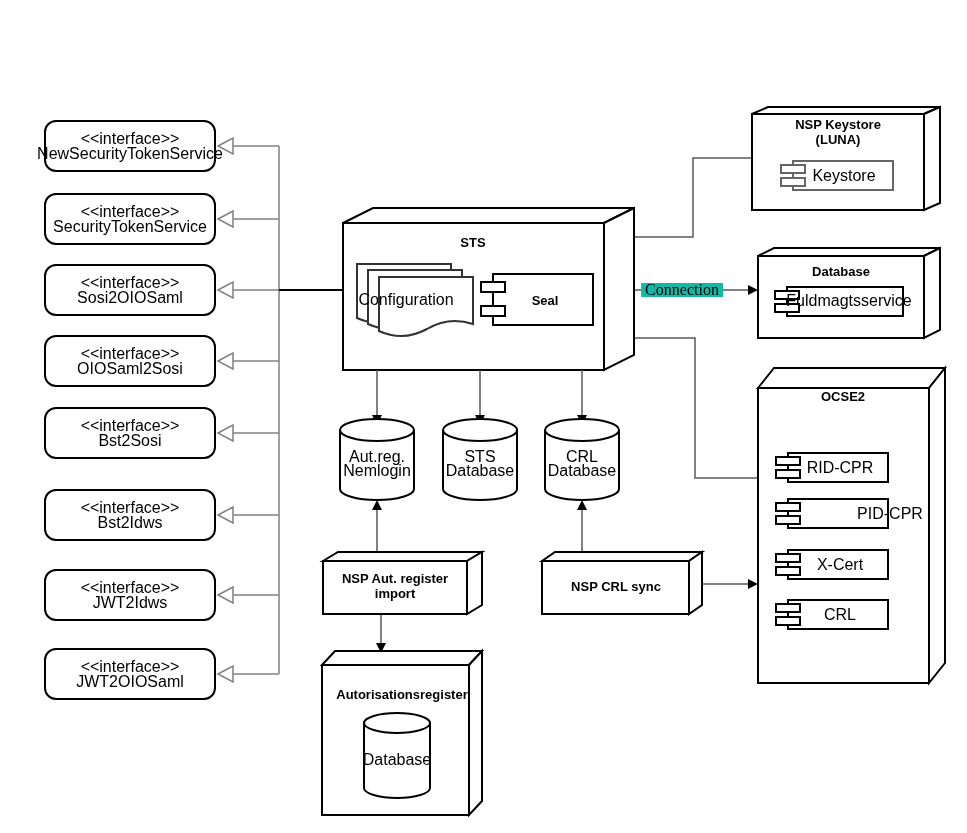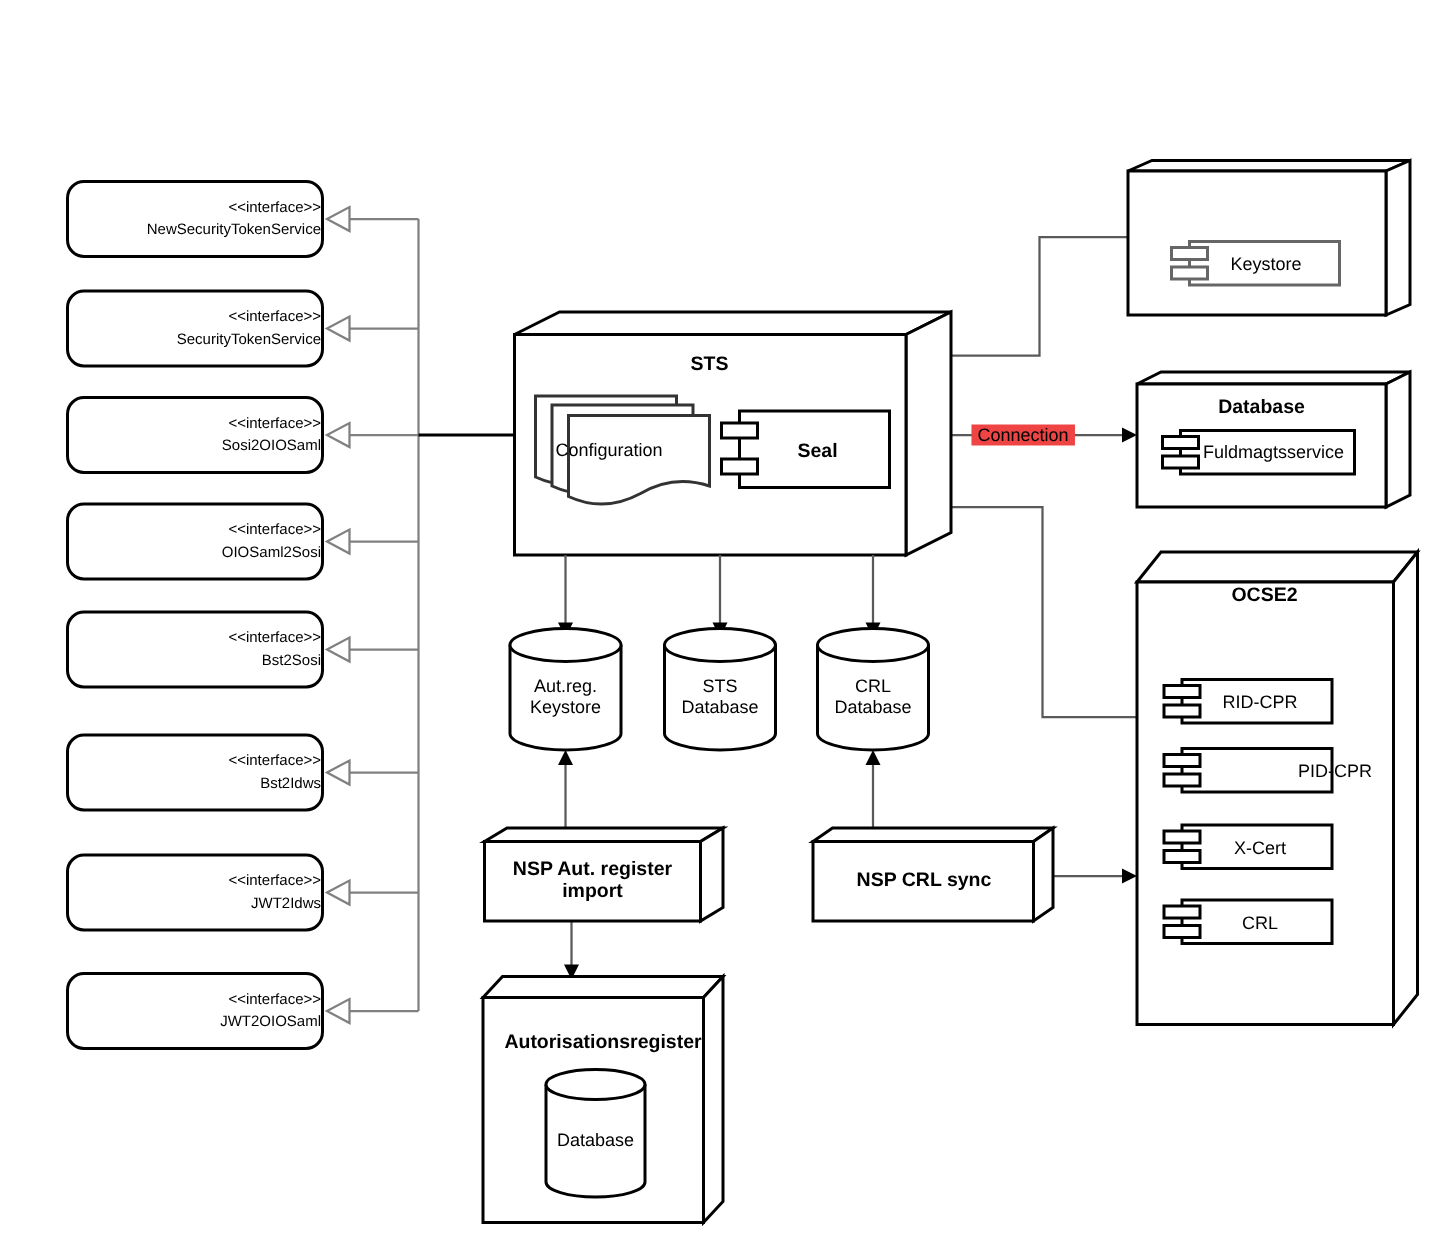--- a/index.html
+++ b/index.html
@@ -3,30 +3,30 @@
 <meta charset="utf-8">
 <style>
   html,body{margin:0;padding:0;background:#fff;}
   .canvas{
     position:relative;width:967px;height:833px;background:#ffffff;
     font-family:"Liberation Sans", sans-serif;color:#000;overflow:hidden;
   }
   .canvas svg{position:absolute;left:0;top:0;}
   .lbl{
     position:absolute;transform:translate(-50%,-50%);
-    text-align:center;font-size:12px;line-height:14px;
+    text-align:center;font-size:16px;line-height:14px;
     white-space:pre-line;z-index:2;pointer-events:none;
   }
   .lbl.b{font-weight:bold;font-size:13px;line-height:15px;}
-  .lbl.bg{background:#ef4444;padding:0 4px;pointer-events:auto;}
+  .lbl.bg{background:#14b8a6;padding:0 4px;pointer-events:auto;font-family:Liberation Serif, serif;}
   .iface{
     position:absolute;left:44px;width:168px;height:48px;
     border:2px solid #000;border-radius:12px;background:#fff;
-    display:flex;flex-direction:column;align-items:flex-end;justify-content:center;
-    font-size:10px;line-height:15px;z-index:1;
+    display:flex;flex-direction:column;align-items:center;justify-content:center;
+    font-size:16px;line-height:15px;z-index:1;
   }
 </style>
 </head>
 <body>
 
 <div class="canvas">
 
   <svg width="967" height="833" viewBox="0 0 967 833" xmlns="http://www.w3.org/2000/svg">
 
     <g stroke="#808080" stroke-width="1.5" fill="none">
@@ -223,32 +223,33 @@
   <div class="iface" style="top:648px">
     <span>&lt;&lt;interface&gt;&gt;</span>
     <span>JWT2OIOSaml</span>
   </div>
 
   <div class="lbl b" style="left:473px;top:242px">STS</div>
   <div class="lbl" style="left:406px;top:300px">Configuration</div>
   <div class="lbl b" style="left:545px;top:300px">Seal</div>
 
   <div class="lbl" style="left:377px;top:464px">Aut.reg.
-Keystore</div>
+Nemlogin</div>
   <div class="lbl" style="left:480px;top:464px">STS
 Database</div>
   <div class="lbl" style="left:582px;top:464px">CRL
 Database</div>
 
   <div class="lbl b" style="left:395px;top:586px">NSP Aut. register
 import</div>
   <div class="lbl b" style="left:402px;top:694px">Autorisationsregister</div>
   <div class="lbl" style="left:397px;top:760px">Database</div>
   <div class="lbl b" style="left:616px;top:586px">NSP CRL sync</div>
 
+  <div class="lbl b" style="left:838px;top:132px">NSP Keystore (LUNA)</div>
   <div class="lbl" style="left:844px;top:176px">Keystore</div>
 
   <div class="lbl bg" style="left:682px;top:290px">Connection</div>
 
   <div class="lbl b" style="left:841px;top:271px">Database</div>
   <div class="lbl" style="left:849px;top:301px">Fuldmagtsservice</div>
 
   <div class="lbl b" style="left:843px;top:396px">OCSE2</div>
   <div class="lbl" style="left:840px;top:468px">RID-CPR</div>
   <div class="lbl" style="left:890px;top:514px">PID-CPR</div>

